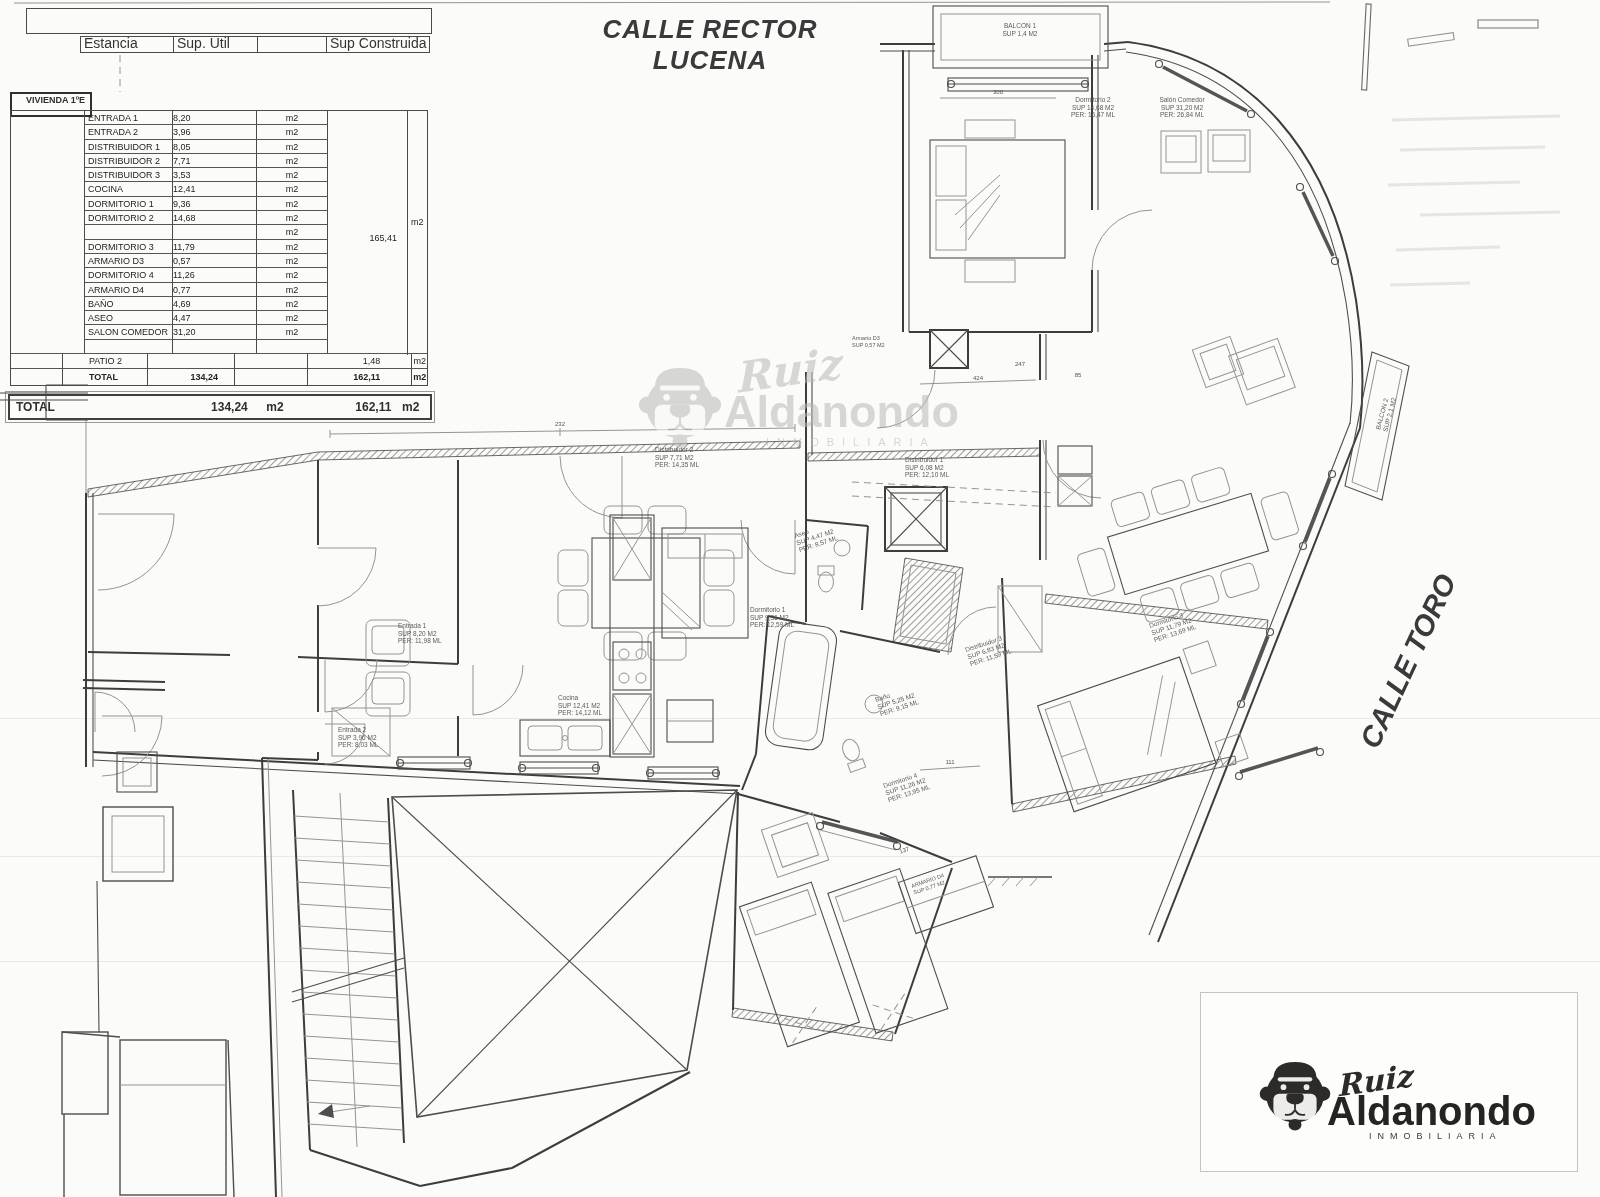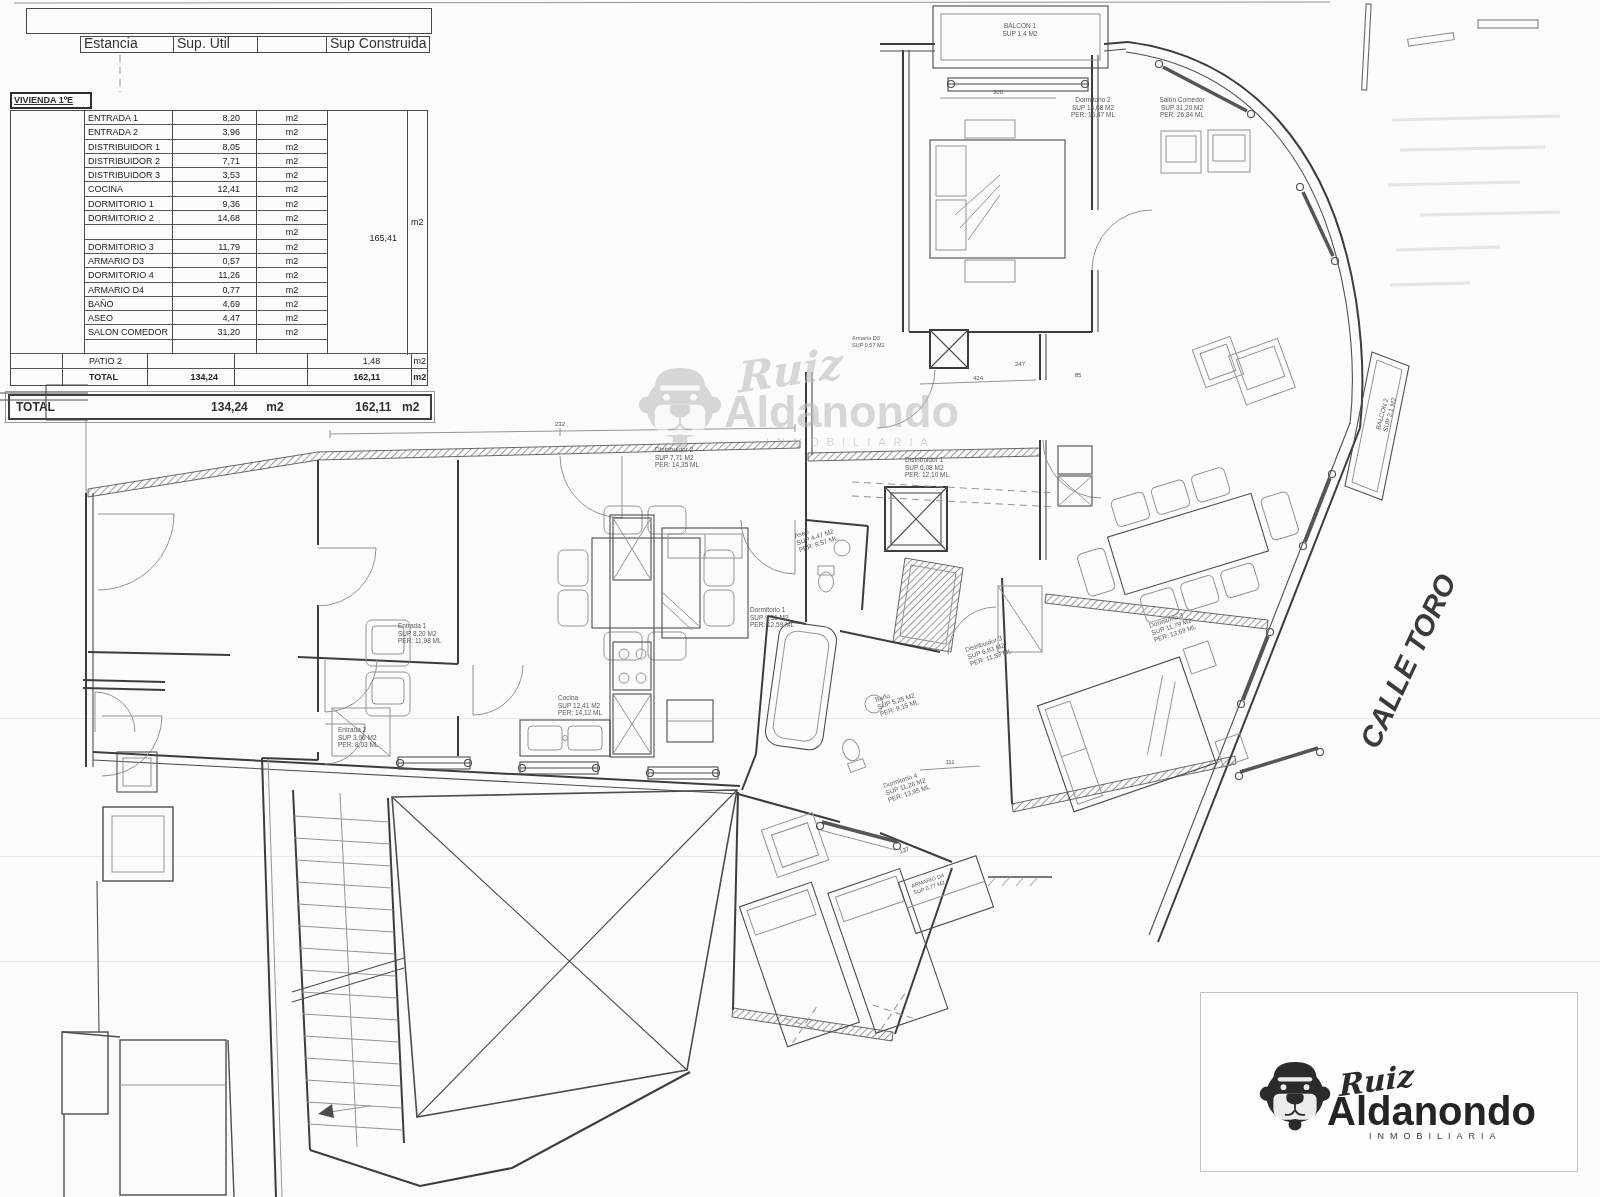--- a/index.html
+++ b/index.html
@@ -7,28 +7,28 @@
         font-family:"Liberation Sans",sans-serif;color:#2e2e2e;}
   .page *{box-sizing:border-box;}
 
   
   .hdr-bigbox{position:absolute;left:26px;top:8px;width:406px;height:26px;border:1.4px solid #4a4a4a;}
   .hdr-row{position:absolute;left:80px;top:36px;width:350px;height:17px;border:1px solid #4a4a4a;
            display:flex;font-size:14px;line-height:13px;color:#333;}
   .hdr-row>div{padding-left:3px;overflow:hidden;white-space:nowrap;}
   .hc1{width:92px;}.hc2{width:84px;border-left:1px solid #4a4a4a;}
   .hc3{width:69px;border-left:1px solid #4a4a4a;}.hc4{width:103px;border-left:1px solid #4a4a4a;}
-  .vivienda{position:absolute;left:10px;top:92px;width:82px;height:17px;border:2px solid #2f2f2f;
-            font-size:9px;font-weight:bold;line-height:13px;padding-left:2px;white-space:nowrap;text-decoration:underline;}
+  .vivienda{position:absolute;left:10px;top:92px;width:82px;height:25px;border:2px solid #2f2f2f;
+            font-size:9px;font-weight:bold;line-height:13px;padding-left:14px;white-space:nowrap;}
   .atable{position:absolute;left:10px;top:110px;width:418px;height:276px;border:1.3px solid #4a4a4a;
           font-size:9px;color:#222;filter:blur(.25px);}
   .arow{display:flex;height:14.3px;line-height:14.3px;position:relative;}
   .c0{width:74px;border-right:1px solid #4a4a4a;}
   .c1{width:88px;border-right:1px solid #4a4a4a;border-bottom:1px solid #555;padding-left:3px;white-space:nowrap;overflow:hidden;}
-  .c2{width:84px;border-right:1px solid #4a4a4a;border-bottom:1px solid #555;text-align:right;padding-right:16px;}
+  .c2{width:84px;border-right:1px solid #4a4a4a;border-bottom:1px solid #555;text-align:left;padding-right:16px;}
   .c3{width:71px;border-right:1px solid #4a4a4a;border-bottom:1px solid #555;text-align:center;}
   .nb .c1,.nb .c2,.nb .c3{border-bottom:none;}
   .gap{height:13px;}
   .cons-col{position:absolute;left:317px;top:16px;width:79px;height:244px;text-align:right;padding-right:10px;}
   .cons-unit-col{position:absolute;left:396px;top:0;width:22px;height:244px;border-left:1px solid #4a4a4a;text-align:center;}
   .cons-val{position:absolute;top:106px;right:10px;}
   .cons-unit{position:absolute;top:106px;left:3px;}
   .srow{display:flex;height:15px;line-height:15px;border-top:1px solid #555;gap:23px;}
   .s0{width:74px;border-right:1px solid #4a4a4a;}
   .s1{width:88px;border-right:1px solid #4a4a4a;padding-left:3px;white-space:nowrap;}
@@ -253,20 +253,21 @@
   </div>
 
   <div class="grandtotal">
     <div class="g0">TOTAL</div>
     <div class="g1">134,24</div>
     <div class="g2">m2</div>
     <div class="g3">162,11</div>
     <div class="g4">m2</div>
   </div>
 
+  <div class="street-top">CALLE RECTOR LUCENA</div>
   <div class="street-right">CALLE TORO</div>
 
   <svg class="plan" width="1600" height="1197" viewBox="0 0 1600 1197">
     <defs>
       <pattern id="hp" width="5" height="5" patternUnits="userSpaceOnUse" patternTransform="rotate(45)">
         <line x1="0" y1="0" x2="0" y2="5" stroke="#3c3c3c" stroke-width="1.6"></line>
       </pattern>
     </defs>
 
     <line x1="14" y1="3" x2="1330" y2="2" class="lt"></line>

